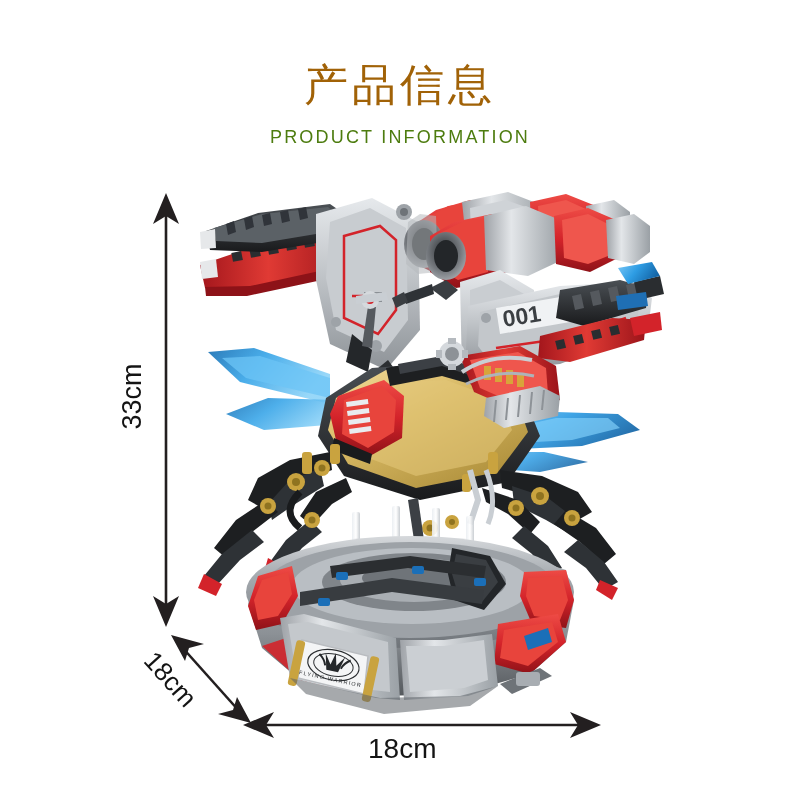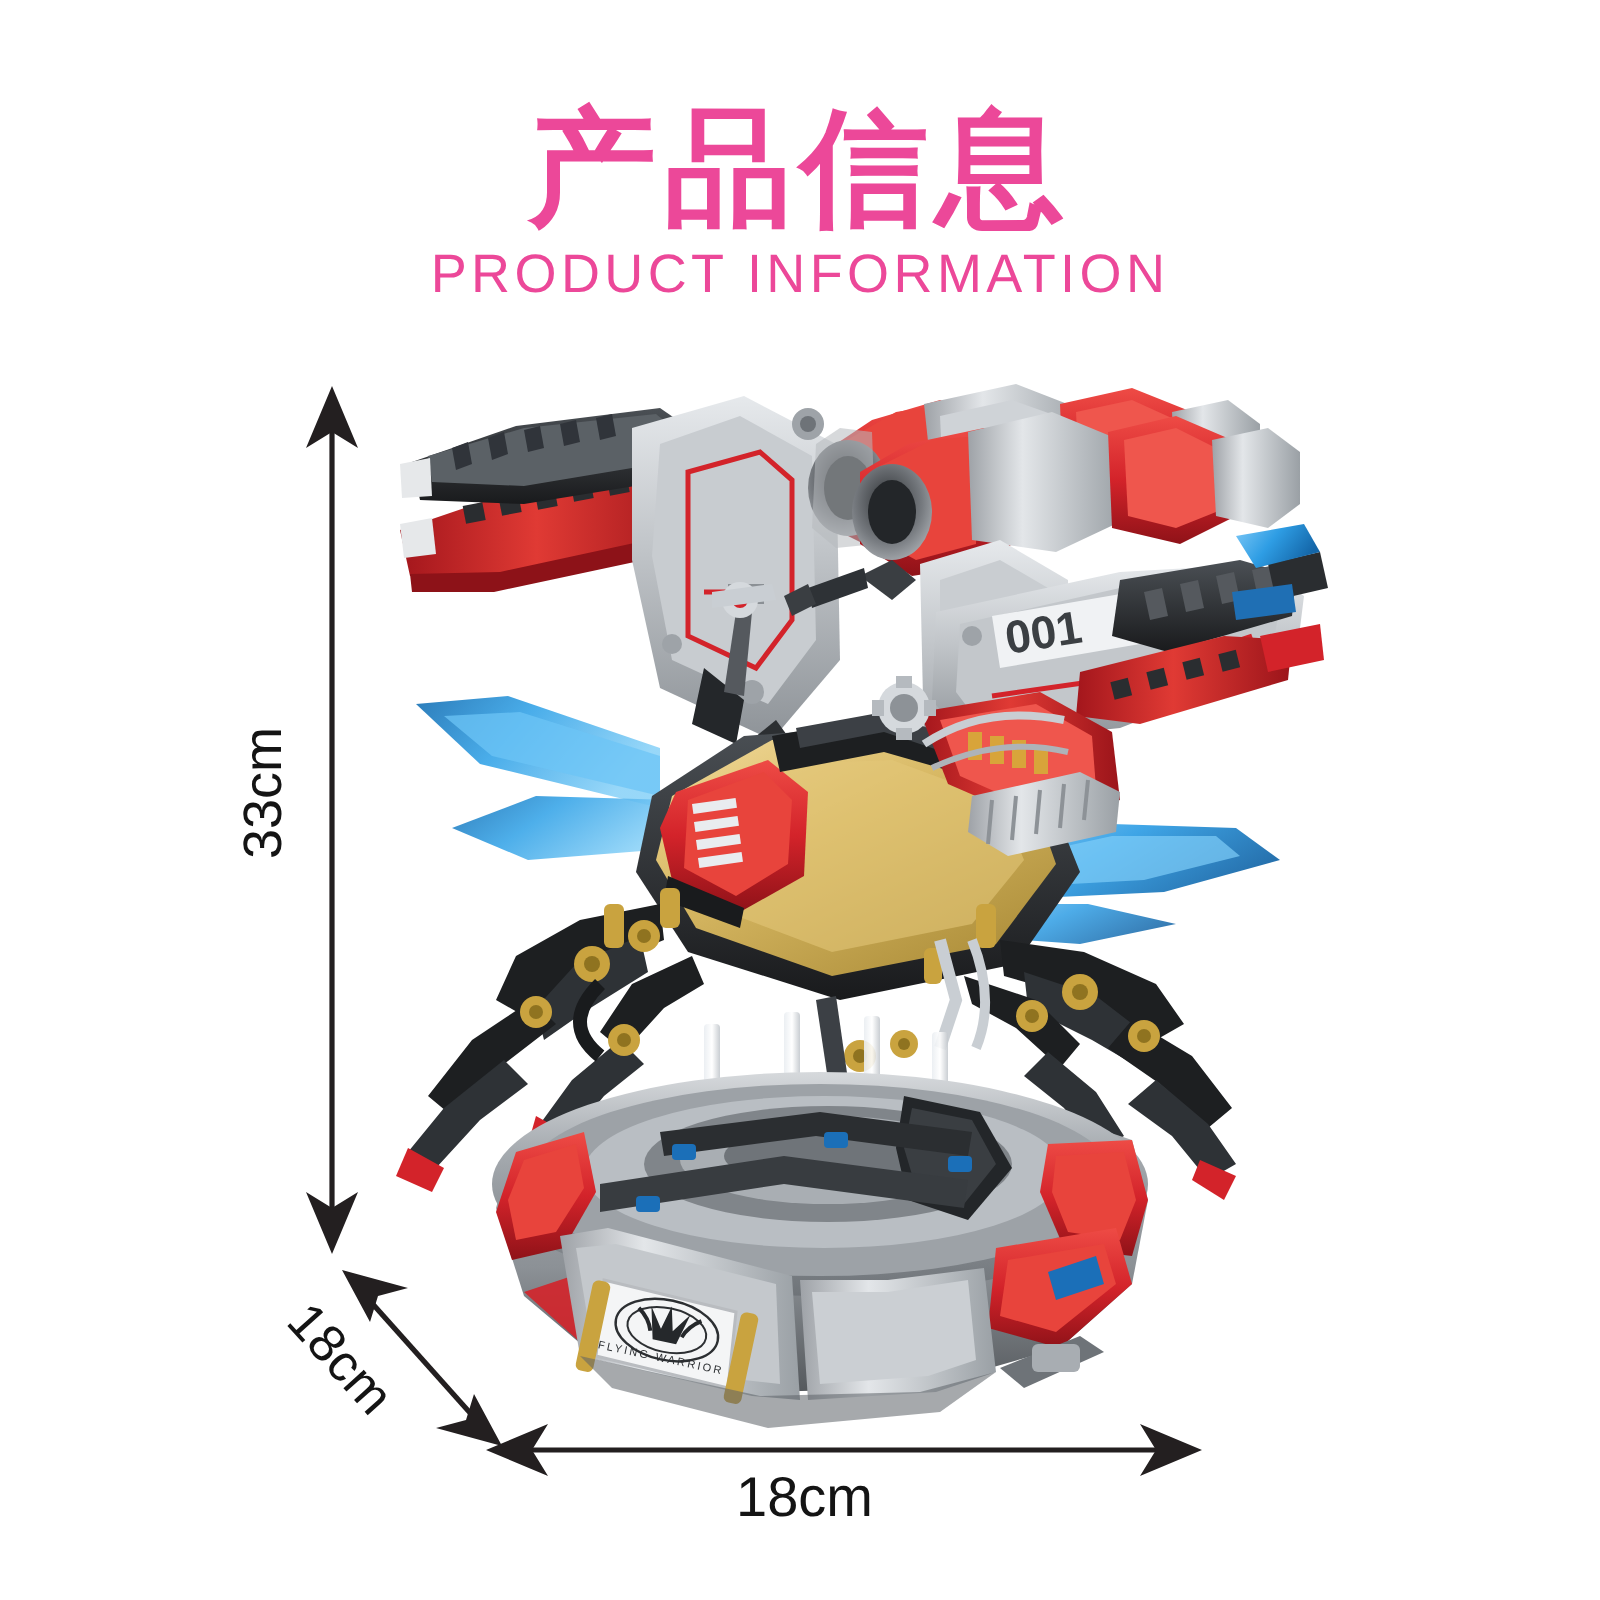--- a/index.html
+++ b/index.html
@@ -19,33 +19,33 @@
   
   #header {
     position: absolute;
     left: 0;
     top: 56px;
     width: 800px;
     text-align: center;
   }
   #title-cn {
     font-family: "DejaVu Sans", sans-serif;
-    font-size: 64px;
-    font-weight: bold;
+    font-size: 44px;
+    font-weight: normal;
     line-height: 58px;
-    color: #ec4899;
+    color: #a16207;
     letter-spacing: 4px;
   }
   #title-en {
     margin-top: 8px;
     font-family: "Liberation Sans", sans-serif;
-    font-size: 27px;
+    font-size: 18px;
     font-weight: normal;
     line-height: 30px;
-    color: #ec4899;
+    color: #4d7c0f;
     letter-spacing: 2.2px;
   }
 
   
   .dim-label {
     position: absolute;
     font-family: "Liberation Sans", sans-serif;
     color: #141414;
     white-space: nowrap;
   }

